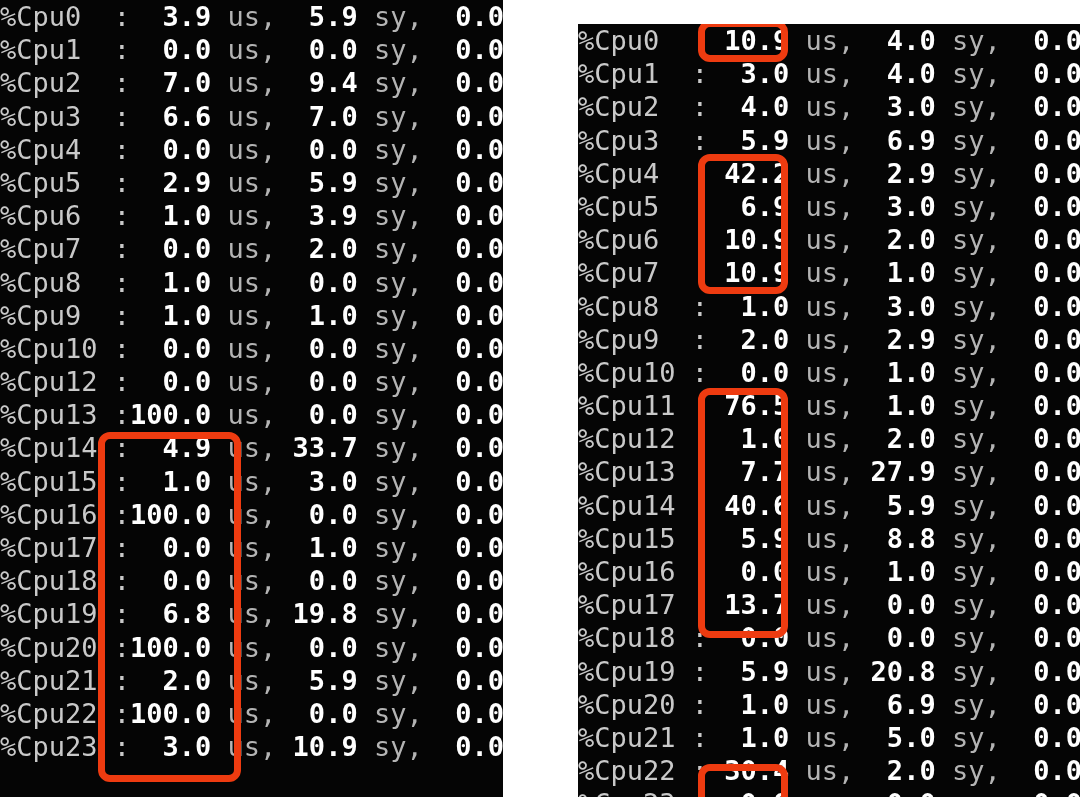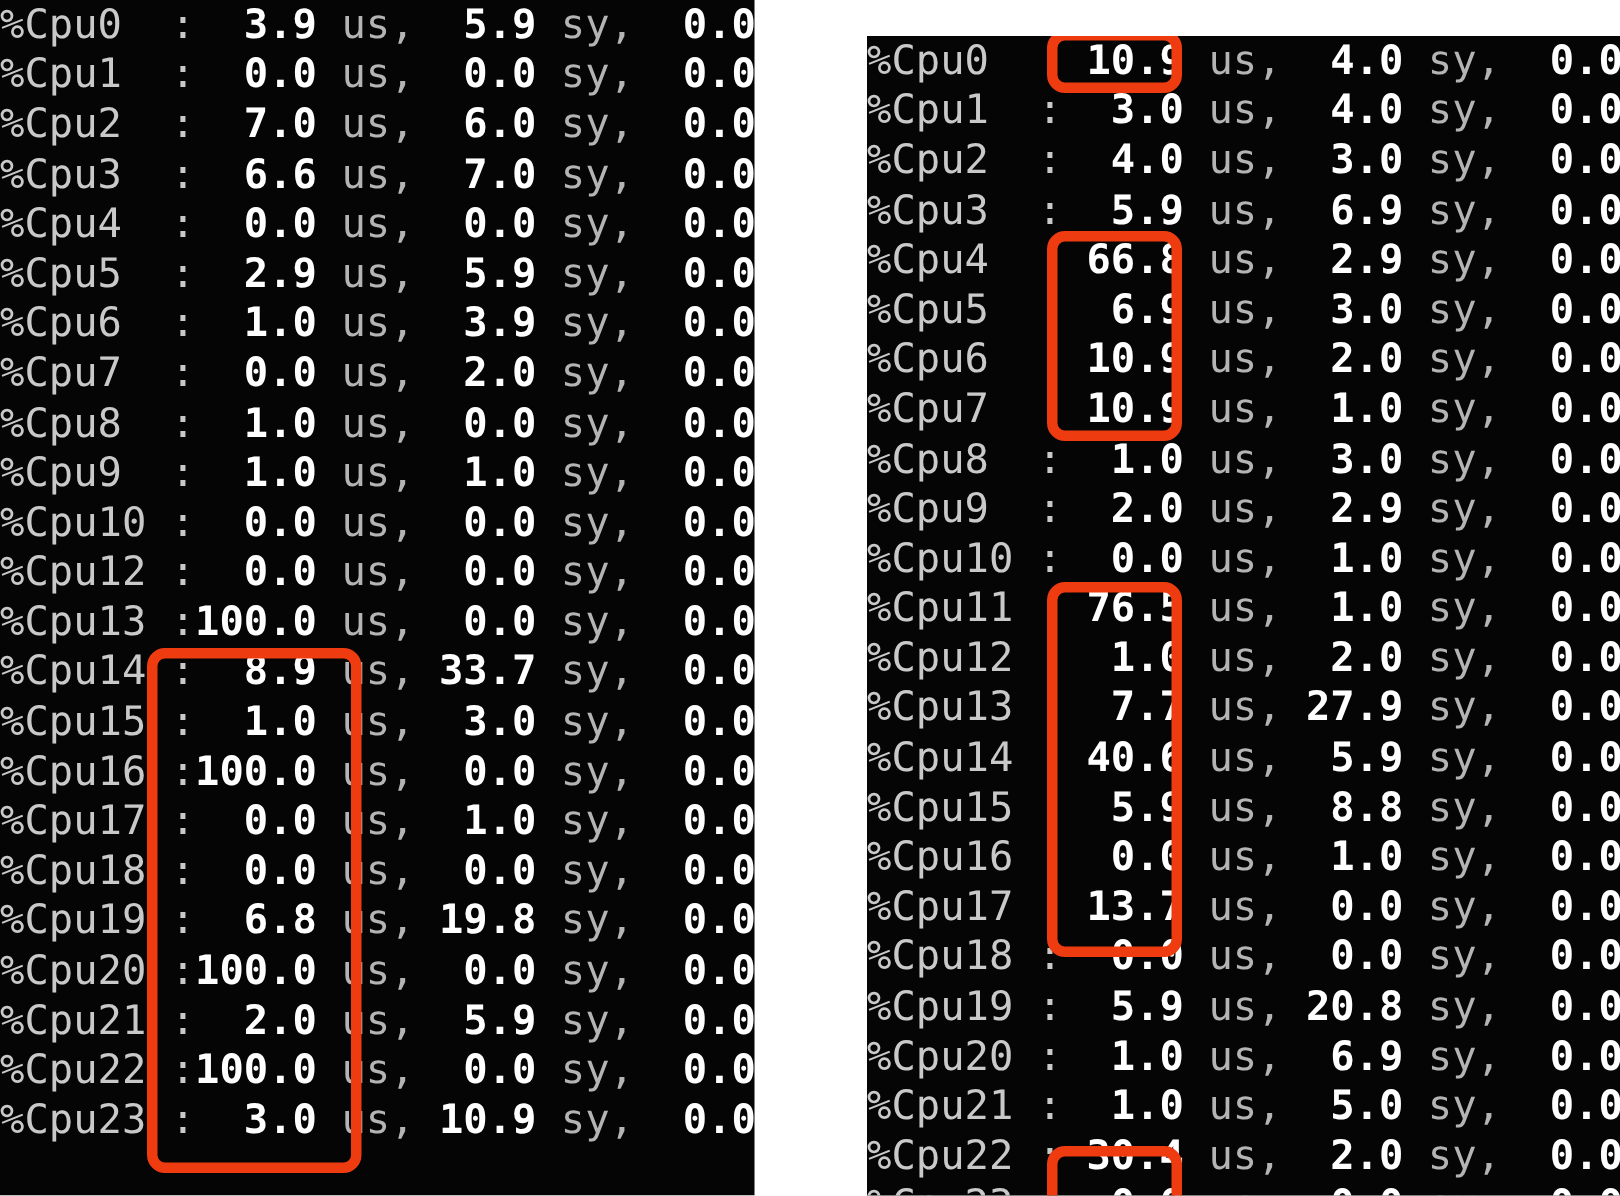--- a/index.html
+++ b/index.html
@@ -76,32 +76,32 @@
 </style>
 </head>
 <body>
 
 <div id="root">
 
   <div class="panel" id="panel-left">
     <div class="rows" id="rows-left">
         <div class="cpu-row"><span class="lbl">%Cpu0  :</span><span class="num">  3.9</span><span class="unit"> us,</span><span class="num">  5.9</span><span class="unit"> sy,</span><span class="num">  0.0</span></div>
         <div class="cpu-row"><span class="lbl">%Cpu1  :</span><span class="num">  0.0</span><span class="unit"> us,</span><span class="num">  0.0</span><span class="unit"> sy,</span><span class="num">  0.0</span></div>
-        <div class="cpu-row"><span class="lbl">%Cpu2  :</span><span class="num">  7.0</span><span class="unit"> us,</span><span class="num">  6.0</span><span class="unit"> sy,</span><span class="num">  0.0</span></div>
+        <div class="cpu-row"><span class="lbl">%Cpu2  :</span><span class="num">  7.0</span><span class="unit"> us,</span><span class="num">  9.4</span><span class="unit"> sy,</span><span class="num">  0.0</span></div>
         <div class="cpu-row"><span class="lbl">%Cpu3  :</span><span class="num">  6.6</span><span class="unit"> us,</span><span class="num">  7.0</span><span class="unit"> sy,</span><span class="num">  0.0</span></div>
         <div class="cpu-row"><span class="lbl">%Cpu4  :</span><span class="num">  0.0</span><span class="unit"> us,</span><span class="num">  0.0</span><span class="unit"> sy,</span><span class="num">  0.0</span></div>
         <div class="cpu-row"><span class="lbl">%Cpu5  :</span><span class="num">  2.9</span><span class="unit"> us,</span><span class="num">  5.9</span><span class="unit"> sy,</span><span class="num">  0.0</span></div>
         <div class="cpu-row"><span class="lbl">%Cpu6  :</span><span class="num">  1.0</span><span class="unit"> us,</span><span class="num">  3.9</span><span class="unit"> sy,</span><span class="num">  0.0</span></div>
         <div class="cpu-row"><span class="lbl">%Cpu7  :</span><span class="num">  0.0</span><span class="unit"> us,</span><span class="num">  2.0</span><span class="unit"> sy,</span><span class="num">  0.0</span></div>
         <div class="cpu-row"><span class="lbl">%Cpu8  :</span><span class="num">  1.0</span><span class="unit"> us,</span><span class="num">  0.0</span><span class="unit"> sy,</span><span class="num">  0.0</span></div>
         <div class="cpu-row"><span class="lbl">%Cpu9  :</span><span class="num">  1.0</span><span class="unit"> us,</span><span class="num">  1.0</span><span class="unit"> sy,</span><span class="num">  0.0</span></div>
         <div class="cpu-row"><span class="lbl">%Cpu10 :</span><span class="num">  0.0</span><span class="unit"> us,</span><span class="num">  0.0</span><span class="unit"> sy,</span><span class="num">  0.0</span></div>
         <div class="cpu-row"><span class="lbl">%Cpu12 :</span><span class="num">  0.0</span><span class="unit"> us,</span><span class="num">  0.0</span><span class="unit"> sy,</span><span class="num">  0.0</span></div>
         <div class="cpu-row"><span class="lbl">%Cpu13 :</span><span class="num">100.0</span><span class="unit"> us,</span><span class="num">  0.0</span><span class="unit"> sy,</span><span class="num">  0.0</span></div>
-        <div class="cpu-row"><span class="lbl">%Cpu14 :</span><span class="num">  8.9</span><span class="unit"> us,</span><span class="num"> 33.7</span><span class="unit"> sy,</span><span class="num">  0.0</span></div>
+        <div class="cpu-row"><span class="lbl">%Cpu14 :</span><span class="num">  4.9</span><span class="unit"> us,</span><span class="num"> 33.7</span><span class="unit"> sy,</span><span class="num">  0.0</span></div>
         <div class="cpu-row"><span class="lbl">%Cpu15 :</span><span class="num">  1.0</span><span class="unit"> us,</span><span class="num">  3.0</span><span class="unit"> sy,</span><span class="num">  0.0</span></div>
         <div class="cpu-row"><span class="lbl">%Cpu16 :</span><span class="num">100.0</span><span class="unit"> us,</span><span class="num">  0.0</span><span class="unit"> sy,</span><span class="num">  0.0</span></div>
         <div class="cpu-row"><span class="lbl">%Cpu17 :</span><span class="num">  0.0</span><span class="unit"> us,</span><span class="num">  1.0</span><span class="unit"> sy,</span><span class="num">  0.0</span></div>
         <div class="cpu-row"><span class="lbl">%Cpu18 :</span><span class="num">  0.0</span><span class="unit"> us,</span><span class="num">  0.0</span><span class="unit"> sy,</span><span class="num">  0.0</span></div>
         <div class="cpu-row"><span class="lbl">%Cpu19 :</span><span class="num">  6.8</span><span class="unit"> us,</span><span class="num"> 19.8</span><span class="unit"> sy,</span><span class="num">  0.0</span></div>
         <div class="cpu-row"><span class="lbl">%Cpu20 :</span><span class="num">100.0</span><span class="unit"> us,</span><span class="num">  0.0</span><span class="unit"> sy,</span><span class="num">  0.0</span></div>
         <div class="cpu-row"><span class="lbl">%Cpu21 :</span><span class="num">  2.0</span><span class="unit"> us,</span><span class="num">  5.9</span><span class="unit"> sy,</span><span class="num">  0.0</span></div>
         <div class="cpu-row"><span class="lbl">%Cpu22 :</span><span class="num">100.0</span><span class="unit"> us,</span><span class="num">  0.0</span><span class="unit"> sy,</span><span class="num">  0.0</span></div>
         <div class="cpu-row"><span class="lbl">%Cpu23 :</span><span class="num">  3.0</span><span class="unit"> us,</span><span class="num"> 10.9</span><span class="unit"> sy,</span><span class="num">  0.0</span></div>
       </div>
@@ -109,21 +109,21 @@
         <div class="hl" style="left: 98px; top: 432px; width: 143px; height: 350px;"></div>
       </div>
   </div>
 
   <div class="panel" id="panel-right">
     <div class="rows" id="rows-right">
         <div class="cpu-row"><span class="lbl">%Cpu0  :</span><span class="num"> 10.9</span><span class="unit"> us,</span><span class="num">  4.0</span><span class="unit"> sy,</span><span class="num">  0.0</span></div>
         <div class="cpu-row"><span class="lbl">%Cpu1  :</span><span class="num">  3.0</span><span class="unit"> us,</span><span class="num">  4.0</span><span class="unit"> sy,</span><span class="num">  0.0</span></div>
         <div class="cpu-row"><span class="lbl">%Cpu2  :</span><span class="num">  4.0</span><span class="unit"> us,</span><span class="num">  3.0</span><span class="unit"> sy,</span><span class="num">  0.0</span></div>
         <div class="cpu-row"><span class="lbl">%Cpu3  :</span><span class="num">  5.9</span><span class="unit"> us,</span><span class="num">  6.9</span><span class="unit"> sy,</span><span class="num">  0.0</span></div>
-        <div class="cpu-row"><span class="lbl">%Cpu4  :</span><span class="num"> 66.8</span><span class="unit"> us,</span><span class="num">  2.9</span><span class="unit"> sy,</span><span class="num">  0.0</span></div>
+        <div class="cpu-row"><span class="lbl">%Cpu4  :</span><span class="num"> 42.2</span><span class="unit"> us,</span><span class="num">  2.9</span><span class="unit"> sy,</span><span class="num">  0.0</span></div>
         <div class="cpu-row"><span class="lbl">%Cpu5  :</span><span class="num">  6.9</span><span class="unit"> us,</span><span class="num">  3.0</span><span class="unit"> sy,</span><span class="num">  0.0</span></div>
         <div class="cpu-row"><span class="lbl">%Cpu6  :</span><span class="num"> 10.9</span><span class="unit"> us,</span><span class="num">  2.0</span><span class="unit"> sy,</span><span class="num">  0.0</span></div>
         <div class="cpu-row"><span class="lbl">%Cpu7  :</span><span class="num"> 10.9</span><span class="unit"> us,</span><span class="num">  1.0</span><span class="unit"> sy,</span><span class="num">  0.0</span></div>
         <div class="cpu-row"><span class="lbl">%Cpu8  :</span><span class="num">  1.0</span><span class="unit"> us,</span><span class="num">  3.0</span><span class="unit"> sy,</span><span class="num">  0.0</span></div>
         <div class="cpu-row"><span class="lbl">%Cpu9  :</span><span class="num">  2.0</span><span class="unit"> us,</span><span class="num">  2.9</span><span class="unit"> sy,</span><span class="num">  0.0</span></div>
         <div class="cpu-row"><span class="lbl">%Cpu10 :</span><span class="num">  0.0</span><span class="unit"> us,</span><span class="num">  1.0</span><span class="unit"> sy,</span><span class="num">  0.0</span></div>
         <div class="cpu-row"><span class="lbl">%Cpu11 :</span><span class="num"> 76.5</span><span class="unit"> us,</span><span class="num">  1.0</span><span class="unit"> sy,</span><span class="num">  0.0</span></div>
         <div class="cpu-row"><span class="lbl">%Cpu12 :</span><span class="num">  1.0</span><span class="unit"> us,</span><span class="num">  2.0</span><span class="unit"> sy,</span><span class="num">  0.0</span></div>
         <div class="cpu-row"><span class="lbl">%Cpu13 :</span><span class="num">  7.7</span><span class="unit"> us,</span><span class="num"> 27.9</span><span class="unit"> sy,</span><span class="num">  0.0</span></div>
         <div class="cpu-row"><span class="lbl">%Cpu14 :</span><span class="num"> 40.6</span><span class="unit"> us,</span><span class="num">  5.9</span><span class="unit"> sy,</span><span class="num">  0.0</span></div>

